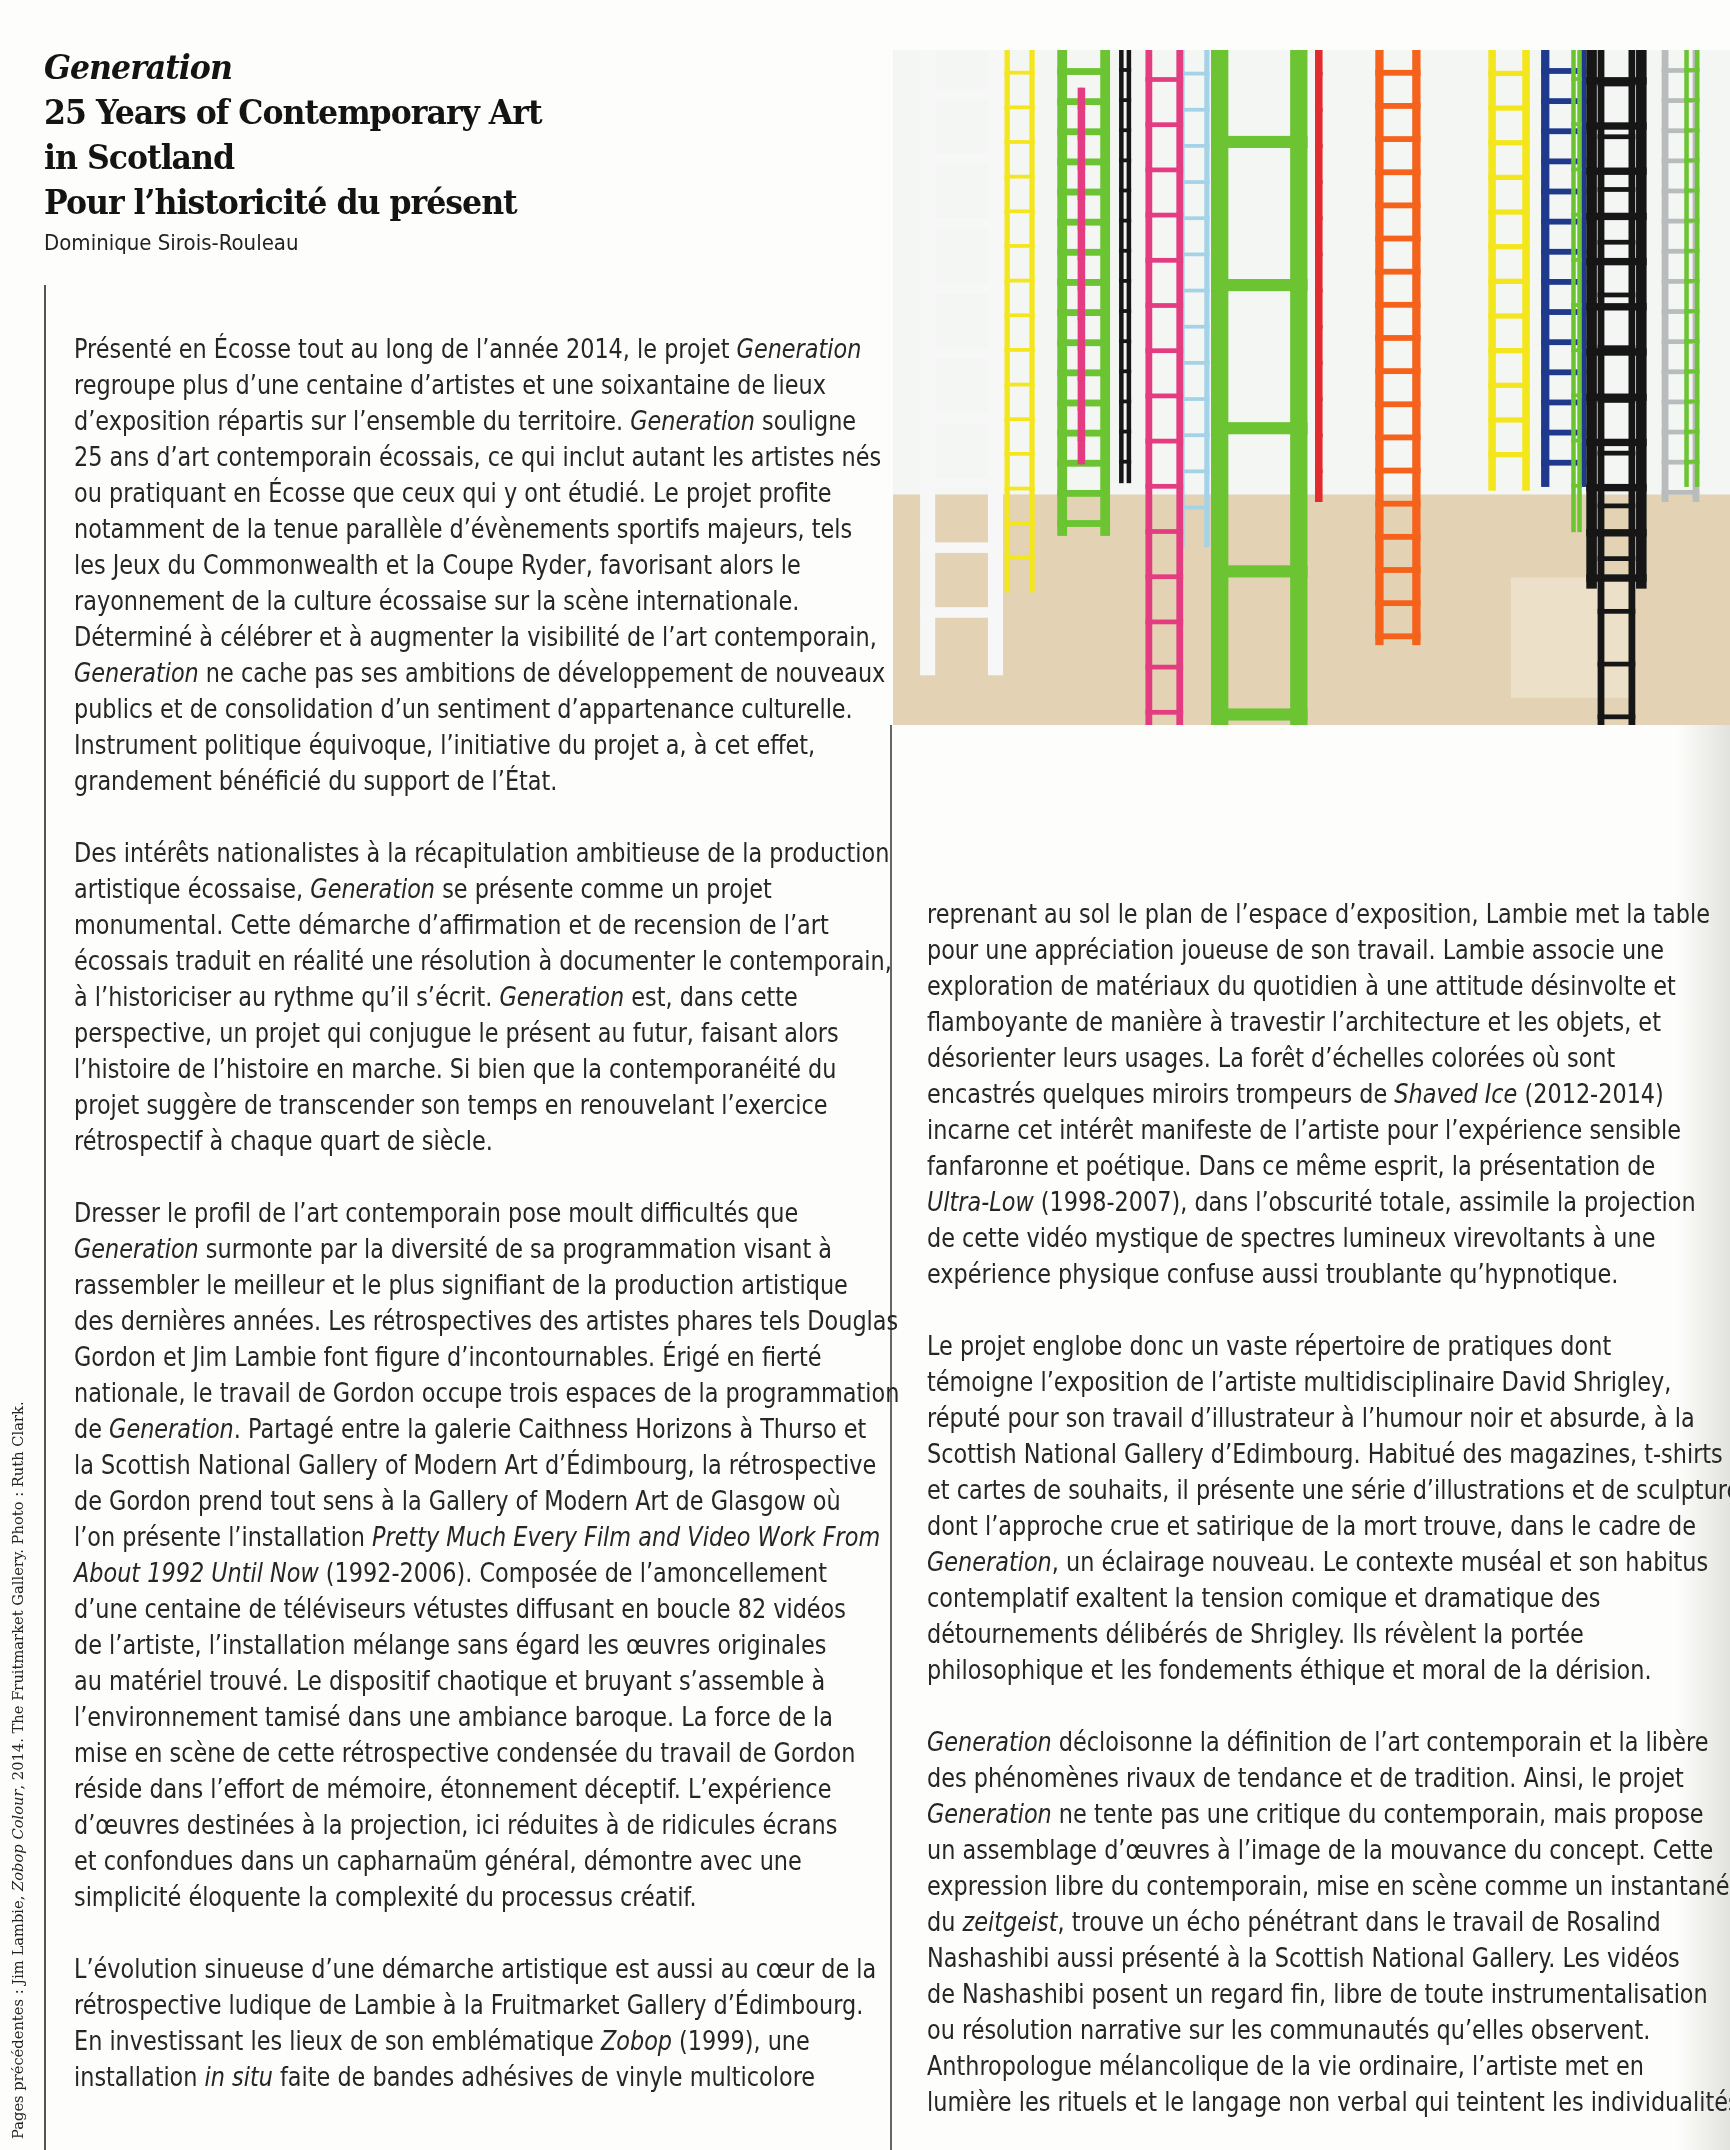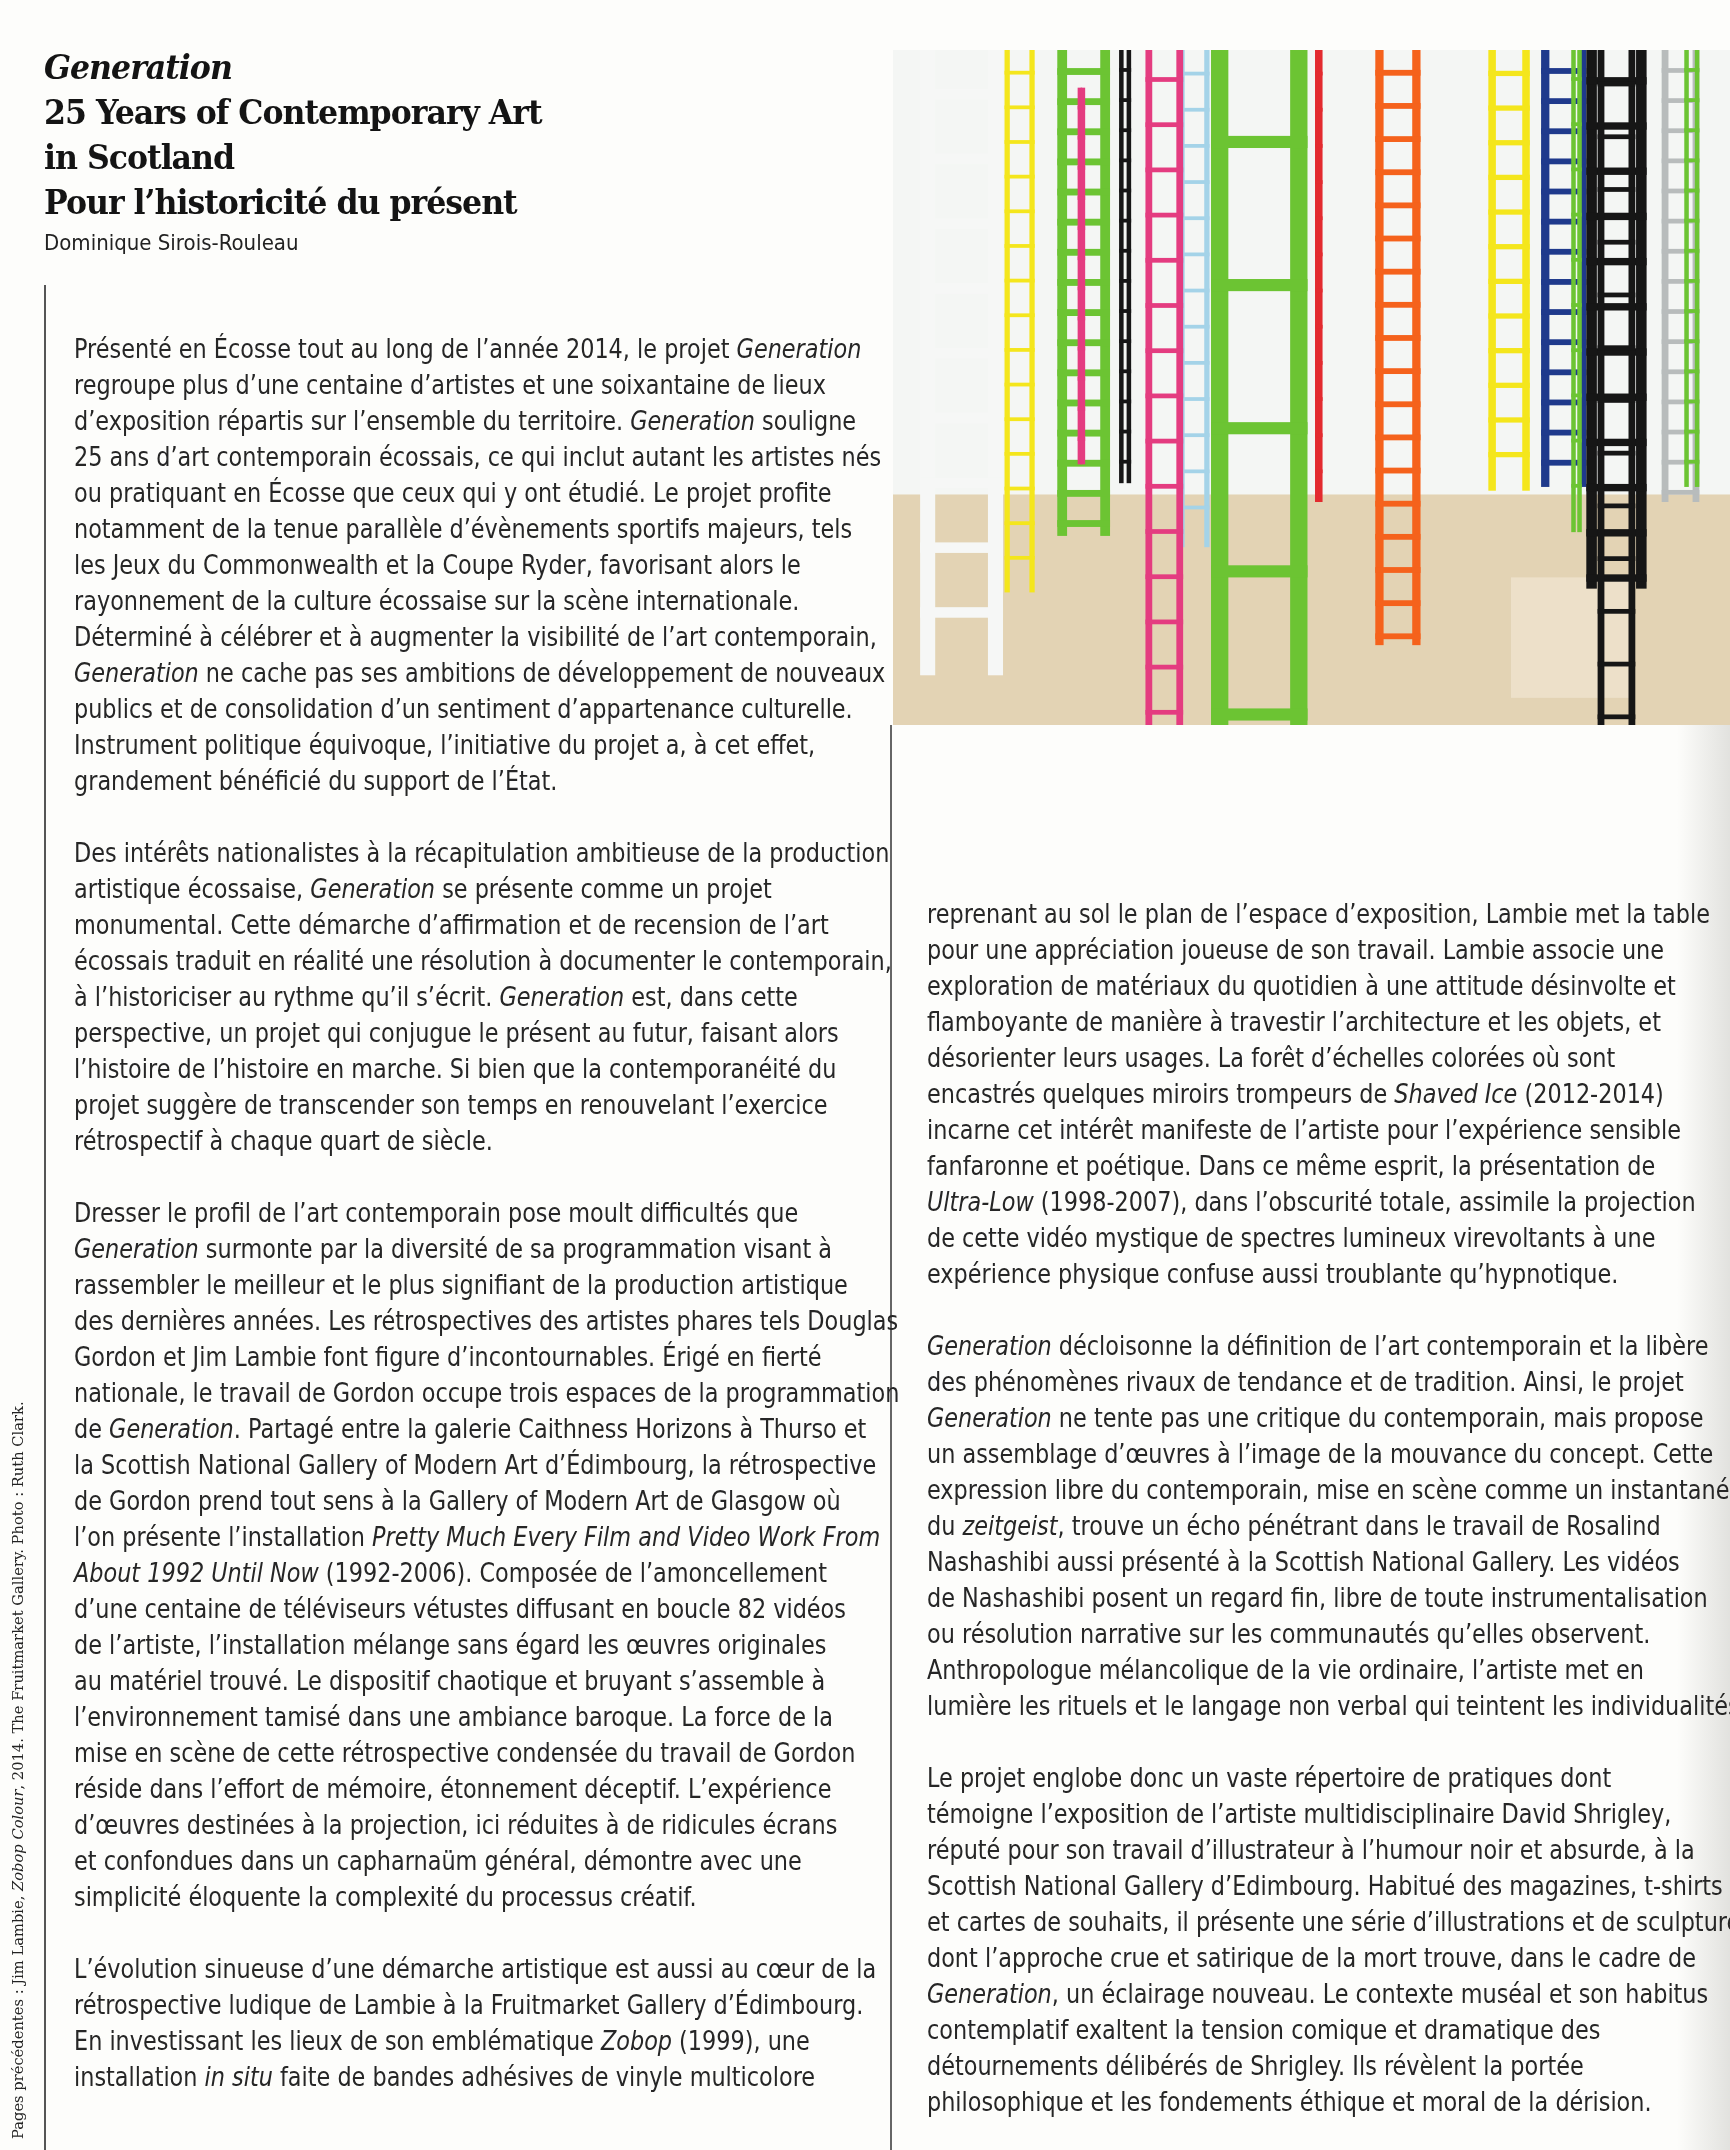--- a/index.html
+++ b/index.html
@@ -426,38 +426,38 @@
       <span class="line"><span>flamboyante de manière à travestir l’architecture et les objets, et</span></span>
       <span class="line"><span>désorienter leurs usages. La forêt d’échelles colorées où sont</span></span>
       <span class="line"><span>encastrés quelques miroirs trompeurs de </span><em>Shaved Ice</em><span> (2012-2014)</span></span>
       <span class="line"><span>incarne cet intérêt manifeste de l’artiste pour l’expérience sensible</span></span>
       <span class="line"><span>fanfaronne et poétique. Dans ce même esprit, la présentation de</span></span>
       <span class="line"><em>Ultra-Low</em><span> (1998-2007), dans l’obscurité totale, assimile la projection</span></span>
       <span class="line"><span>de cette vidéo mystique de spectres lumineux virevoltants à une</span></span>
       <span class="line"><span>expérience physique confuse aussi troublante qu’hypnotique.</span></span>
     </div>
     <div class="para">
+      <span class="line"><span>Le projet englobe donc un vaste répertoire de pratiques dont</span></span>
+      <span class="line"><span>témoigne l’exposition de l’artiste multidisciplinaire David Shrigley,</span></span>
+      <span class="line"><span>réputé pour son travail d’illustrateur à l’humour noir et absurde, à la</span></span>
+      <span class="line"><span>Scottish National Gallery d’Edimbourg. Habitué des magazines, t-shirts</span></span>
+      <span class="line"><span>et cartes de souhaits, il présente une série d’illustrations et de sculptures</span></span>
+      <span class="line"><span>dont l’approche crue et satirique de la mort trouve, dans le cadre de</span></span>
+      <span class="line"><em>Generation</em><span>, un éclairage nouveau. Le contexte muséal et son habitus</span></span>
+      <span class="line"><span>contemplatif exaltent la tension comique et dramatique des</span></span>
+      <span class="line"><span>détournements délibérés de Shrigley. Ils révèlent la portée</span></span>
+      <span class="line"><span>philosophique et les fondements éthique et moral de la dérision.</span></span>
+    </div>
+    <div class="para">
       <span class="line"><em>Generation</em><span> décloisonne la définition de l’art contemporain et la libère</span></span>
       <span class="line"><span>des phénomènes rivaux de tendance et de tradition. Ainsi, le projet</span></span>
       <span class="line"><em>Generation</em><span> ne tente pas une critique du contemporain, mais propose</span></span>
       <span class="line"><span>un assemblage d’œuvres à l’image de la mouvance du concept. Cette</span></span>
       <span class="line"><span>expression libre du contemporain, mise en scène comme un instantané</span></span>
       <span class="line"><span>du </span><em>zeitgeist</em><span>, trouve un écho pénétrant dans le travail de Rosalind</span></span>
       <span class="line"><span>Nashashibi aussi présenté à la Scottish National Gallery. Les vidéos</span></span>
       <span class="line"><span>de Nashashibi posent un regard fin, libre de toute instrumentalisation</span></span>
       <span class="line"><span>ou résolution narrative sur les communautés qu’elles observent.</span></span>
       <span class="line"><span>Anthropologue mélancolique de la vie ordinaire, l’artiste met en</span></span>
       <span class="line"><span>lumière les rituels et le langage non verbal qui teintent les individualités</span></span>
     </div>
-    <div class="para">
-      <span class="line"><span>Le projet englobe donc un vaste répertoire de pratiques dont</span></span>
-      <span class="line"><span>témoigne l’exposition de l’artiste multidisciplinaire David Shrigley,</span></span>
-      <span class="line"><span>réputé pour son travail d’illustrateur à l’humour noir et absurde, à la</span></span>
-      <span class="line"><span>Scottish National Gallery d’Edimbourg. Habitué des magazines, t-shirts</span></span>
-      <span class="line"><span>et cartes de souhaits, il présente une série d’illustrations et de sculptures</span></span>
-      <span class="line"><span>dont l’approche crue et satirique de la mort trouve, dans le cadre de</span></span>
-      <span class="line"><em>Generation</em><span>, un éclairage nouveau. Le contexte muséal et son habitus</span></span>
-      <span class="line"><span>contemplatif exaltent la tension comique et dramatique des</span></span>
-      <span class="line"><span>détournements délibérés de Shrigley. Ils révèlent la portée</span></span>
-      <span class="line"><span>philosophique et les fondements éthique et moral de la dérision.</span></span>
-    </div>
   </section>
 
 
 </body></html>

